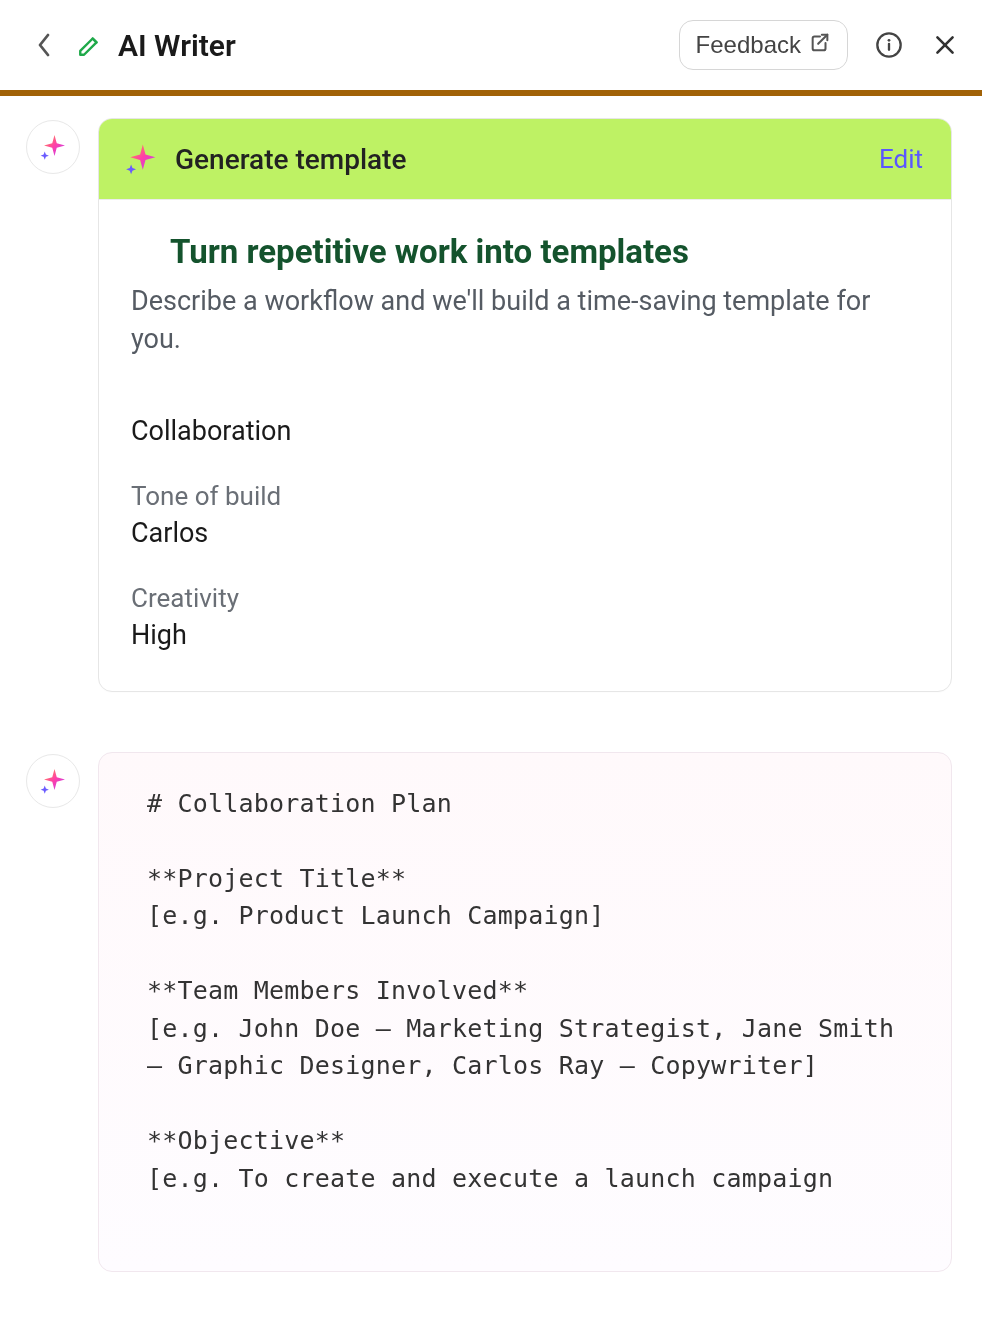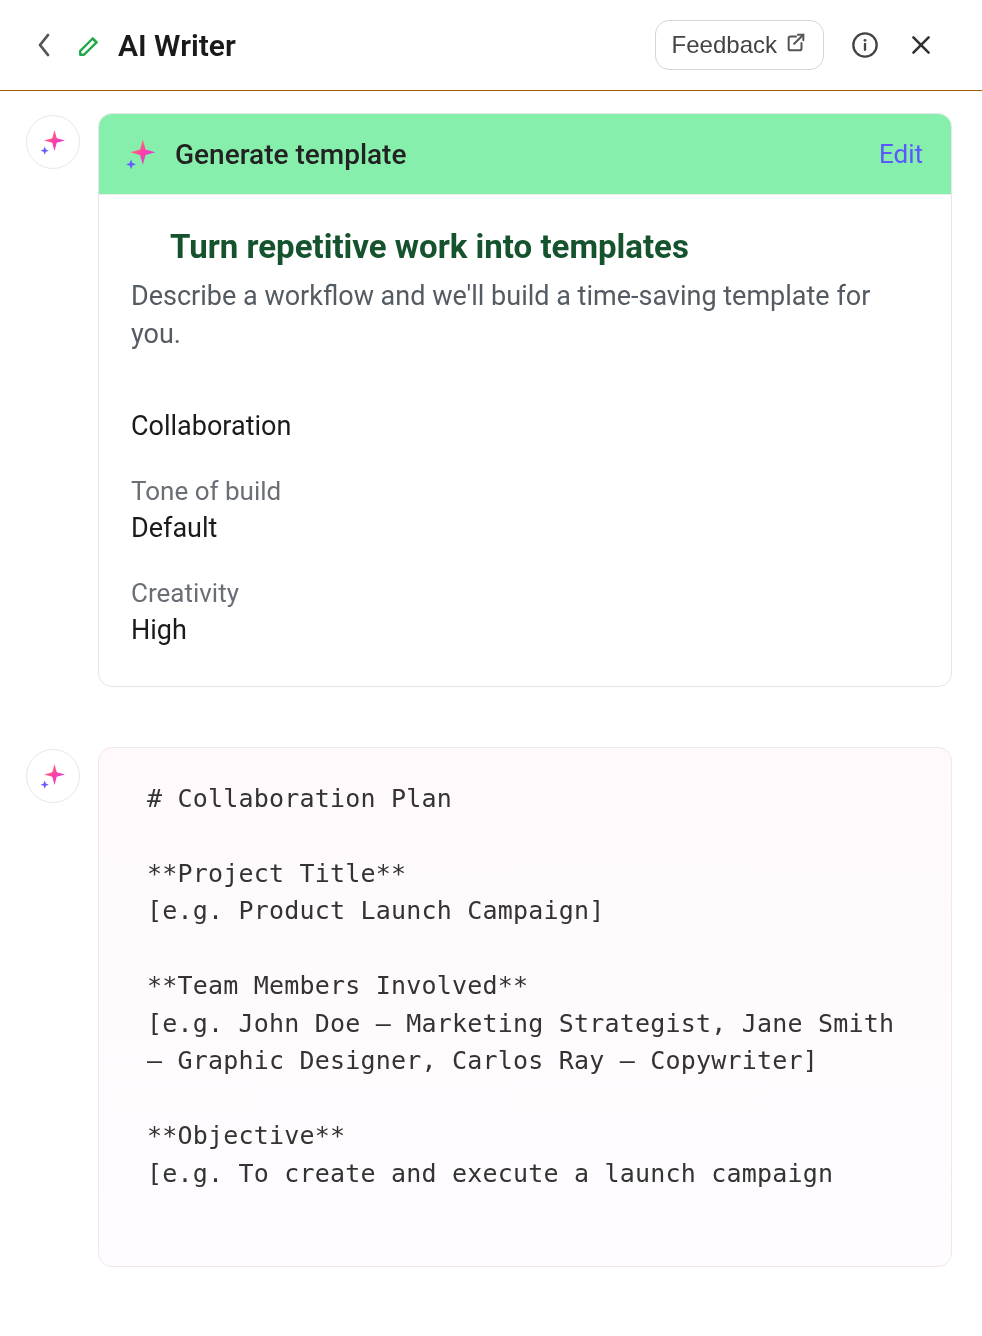--- a/index.html
+++ b/index.html
@@ -9,22 +9,22 @@
       color: #1a1a1a;
       width: 982px;
       height: 1336px;
       overflow: hidden;
       border-radius: 12px;
     }
     
     .header {
       display: flex;
       align-items: center;
-      padding: 20px 44px 20px 30px;
-      border-bottom: 1px solid #a16207;
+      padding: 20px 20px 20px 30px;
+      border-bottom: 6px solid #a16207;
       gap: 18px;
     }
     .back-btn {
       width: 28px; height: 28px;
       display: flex; align-items: center; justify-content: center;
       cursor: pointer;
       color: #555;
     }
     .pencil-icon {
       width: 28px; height: 28px;
@@ -90,21 +90,21 @@
       border: 1px solid #e6e6e6;
       border-radius: 14px;
       background: #fff;
       overflow: hidden;
       box-shadow: 0 1px 1px rgba(0,0,0,0.01);
     }
     .card-head {
       display: flex;
       align-items: center;
       padding: 22px 28px 22px 24px;
-      background: #86efac;
+      background: #bef264;
       border-bottom: 1px solid #ececec;
     }
     .card-head .sparkle-svg { width: 36px; height: 36px; margin-right: 16px; }
     .card-head-title {
       font-size: 28px;
       font-weight: 500;
       color: #222;
       flex: 1;
     }
     .edit-link {
@@ -232,21 +232,21 @@
       </div>
       <div class="card-body">
         <div class="hero-title">Turn repetitive work into templates</div>
         <div class="hero-sub">Describe a workflow and we'll build a time-saving template for you.</div>
 
         <div class="field">
           <div class="field-value">Collaboration</div>
         </div>
         <div class="field">
           <div class="field-label">Tone of build</div>
-          <div class="field-value">Default</div>
+          <div class="field-value">Carlos</div>
         </div>
         <div class="field">
           <div class="field-label">Creativity</div>
           <div class="field-value">High</div>
         </div>
       </div>
     </div>
   </div>
 
   <div class="row">

